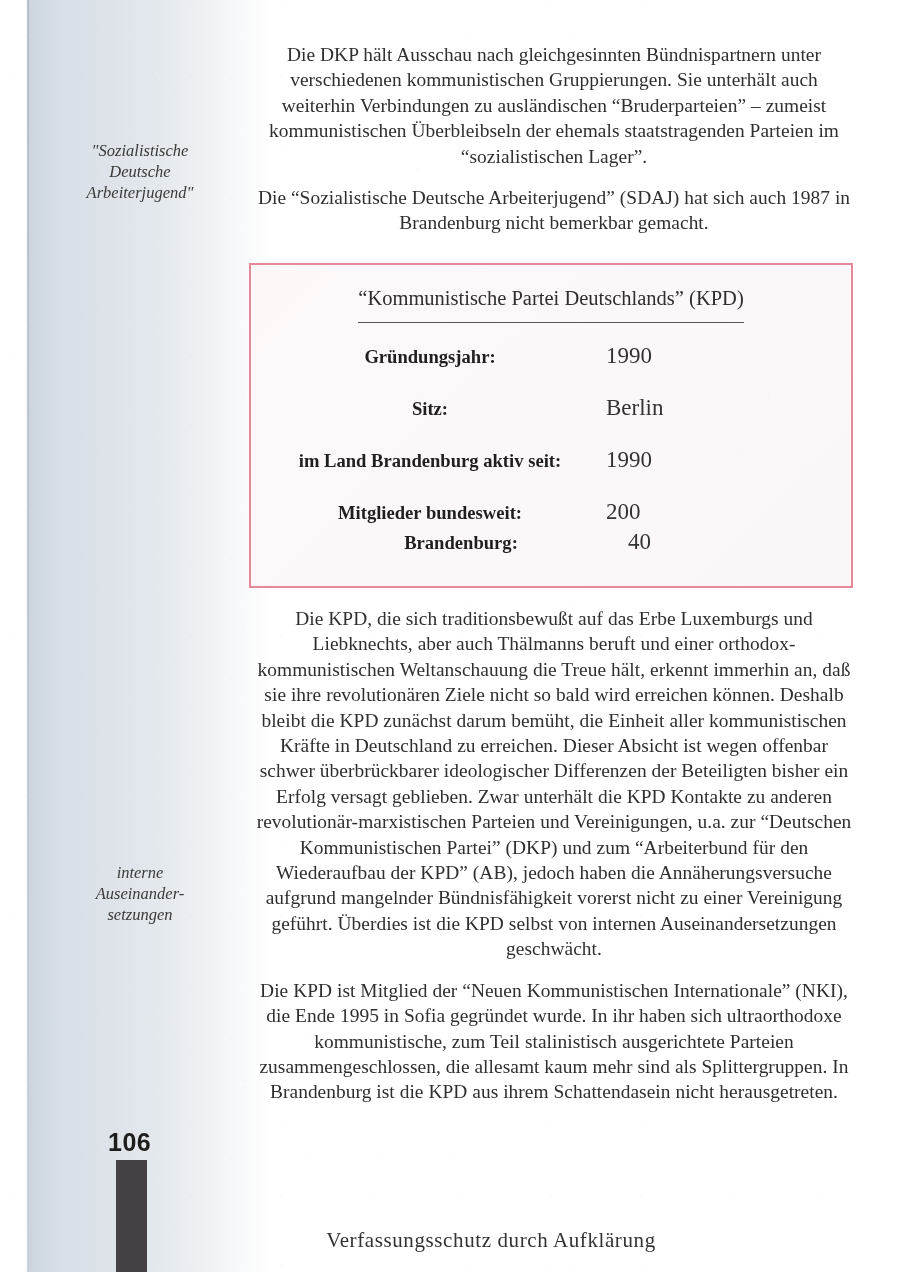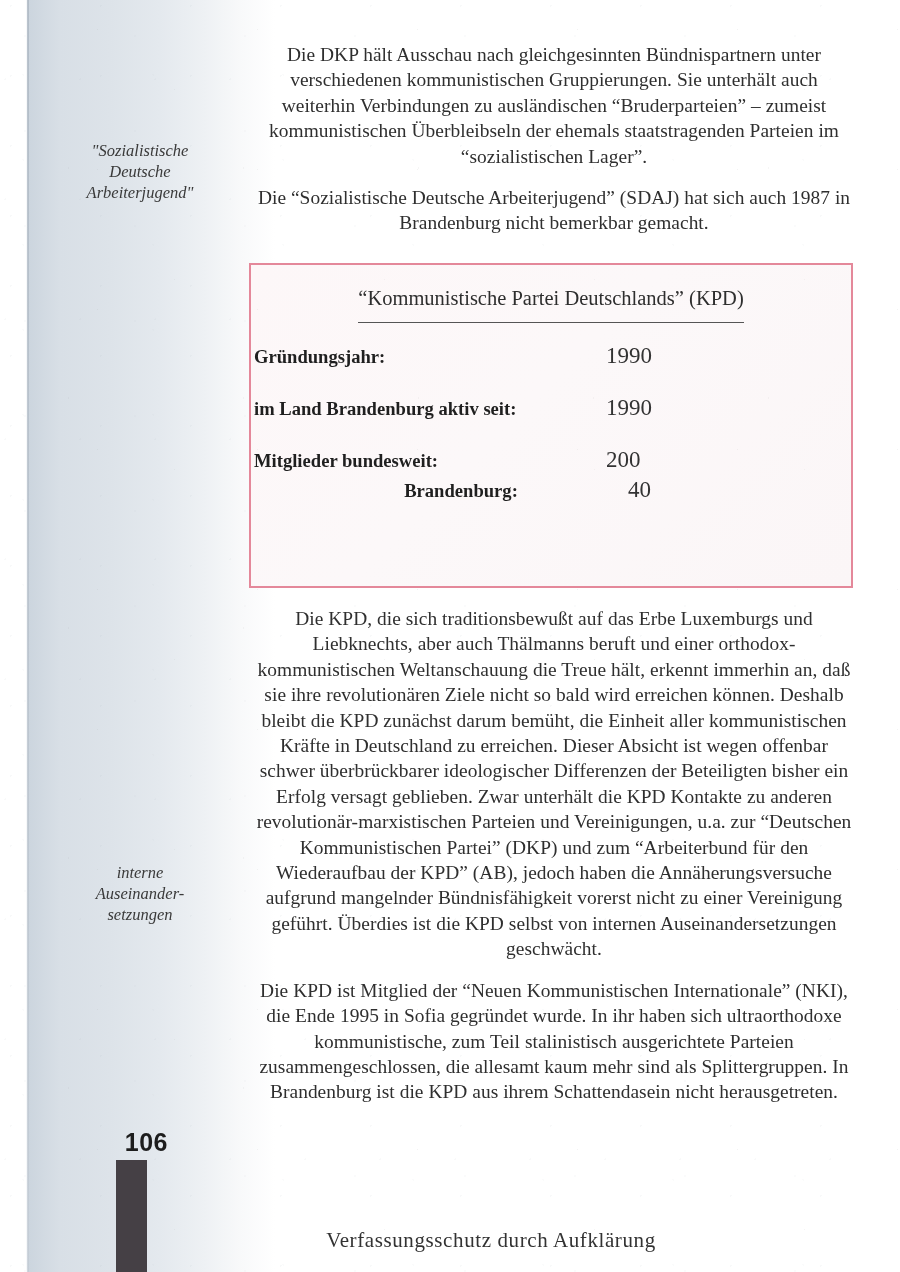--- a/index.html
+++ b/index.html
@@ -74,21 +74,21 @@
   }
   .margin-note-1 { top: 140px; }
   .margin-note-2 { top: 862px; }
 
   
   .pagenum {
     position: absolute;
     left: 108px;
     top: 1128px;
     width: 60px;
-    text-align: right;
+    text-align: left;
     font-family: "Liberation Sans", "DejaVu Sans", sans-serif;
     font-weight: bold;
     font-size: 25px;
     letter-spacing: 0.5px;
     color: #1d1d1d;
   }
   .page-bar {
     position: absolute;
     left: 116px;
     top: 1160px;
@@ -152,20 +152,21 @@
   }
   .info-row:last-child { margin-bottom: 0; padding-left: 22px; }
   .info-row.tight { margin-bottom: 4px; }
   .info-label {
     width: 355px;
     box-sizing: border-box;
     padding-left: 3px;
     font-weight: bold;
     font-size: 18.6px;
     color: #1f1f1f;
+    text-align: center;
   }
   .info-label.indent {
     padding-left: 21px;
     text-align: center;
   }
   .info-value {
     font-size: 23px;
     color: #333;
   }
 
@@ -218,20 +219,24 @@
 <div class="infobox">
   <div class="infobox-title">
     <span>“Kommunistische Partei Deutschlands” (KPD)</span>
   </div>
   <div class="infobox-rows">
     <div class="info-row">
       <div class="info-label">Gründungsjahr:</div>
       <div class="info-value">1990</div>
     </div>
     <div class="info-row">
+      <div class="info-label">Sitz:</div>
+      <div class="info-value">Berlin</div>
+    </div>
+    <div class="info-row">
       <div class="info-label">im Land Brandenburg aktiv seit:</div>
       <div class="info-value">1990</div>
     </div>
     <div class="info-row tight">
       <div class="info-label">Mitglieder bundesweit:</div>
       <div class="info-value">200</div>
     </div>
     <div class="info-row">
       <div class="info-label indent">Brandenburg:</div>
       <div class="info-value">40</div>

